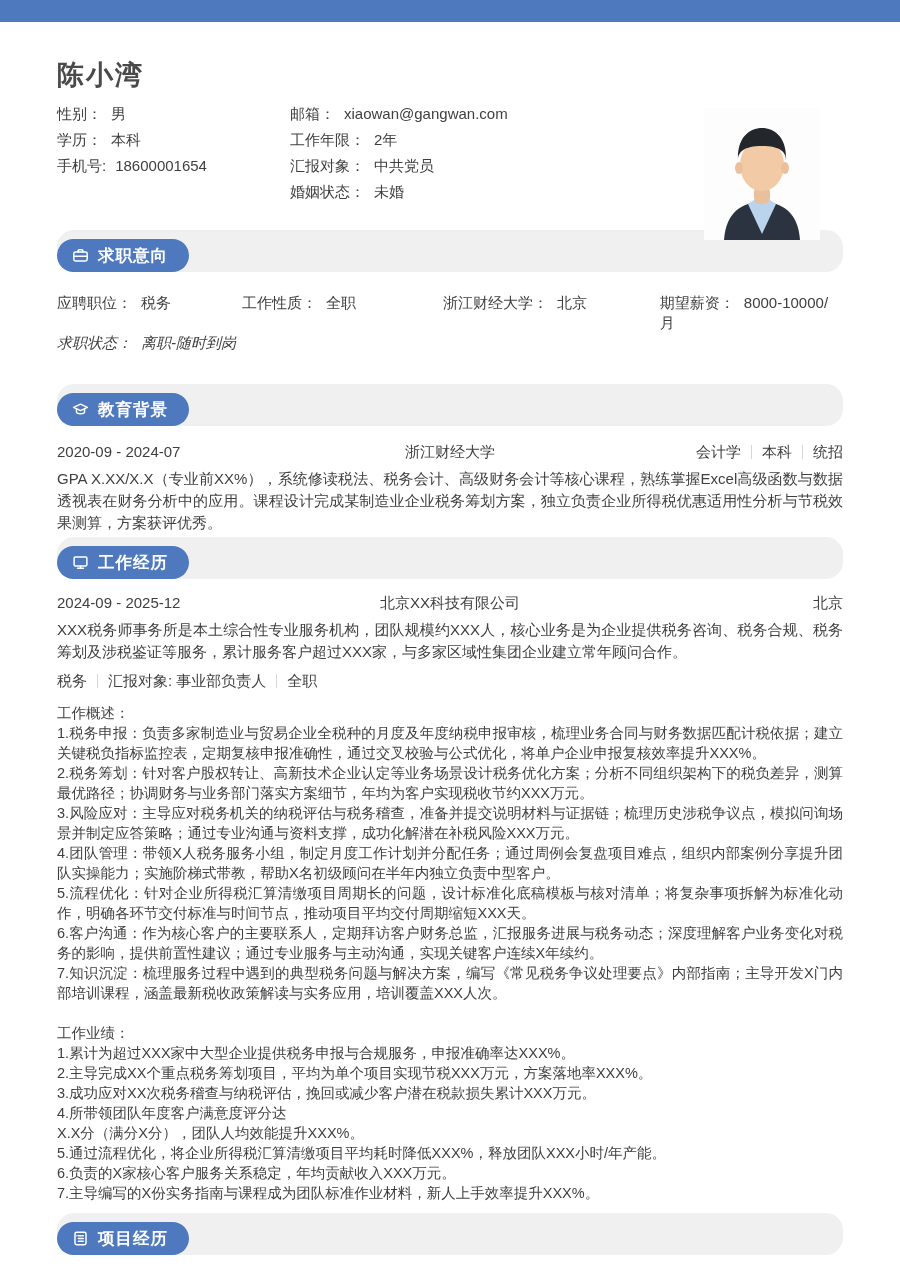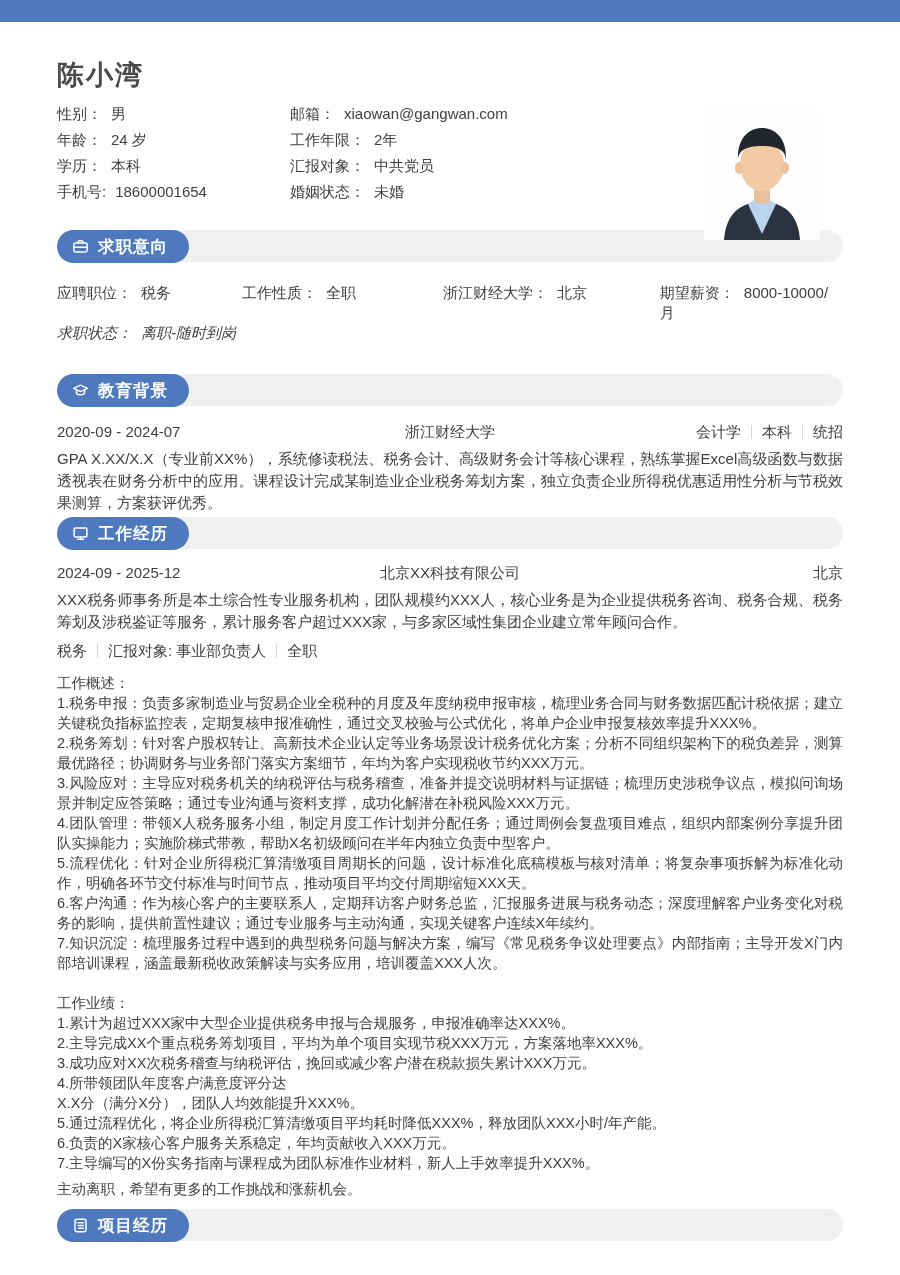--- a/index.html
+++ b/index.html
@@ -19,21 +19,21 @@
   .topbar{height:22px;background:var(--accent);}
   .content{position:relative;padding:0 57px;}
   .name{margin-top:38px;line-height:30px;font-size:27px;font-weight:bold;color:var(--name);letter-spacing:2px;}
   .info-grid{margin-top:14px;display:flex;}
   .info-col{display:flex;flex-direction:column;gap:6px;}
   .info-col.left{width:233px;}
   .info-row{line-height:20px;}
   .lbl{color:var(--text);}
   .val{margin-left:9px;}
   .photo{position:absolute;left:704px;top:48px;width:116px;height:132px;overflow:hidden;}
-  .band{margin-top:28px;height:32px;border-radius:17px;background:var(--band-bg);display:flex;align-items:flex-start;}
+  .band{margin-top:28px;height:42px;border-radius:17px;background:var(--band-bg);display:flex;align-items:flex-end;}
   .pill{height:33px;border-radius:17px;background:var(--accent);color:#fff;display:inline-flex;align-items:center;gap:9px;padding:0 21px 0 15px;font-size:16.5px;font-weight:bold;letter-spacing:1px;white-space:nowrap;}
   .pill .icon{display:inline-flex;width:17px;height:17px;}
   .pill svg{width:17px;height:17px;}
   .intent-row{margin-top:21px;display:flex;line-height:20px;}
   .intent-item.w1{width:201px;}
   .intent-item.w2{width:185px;}
   .intent-item.w3{width:217px;}
   .intent-row2{line-height:20px;font-style:italic;}
   .tri-row{margin-top:14px;display:flex;align-items:flex-start;line-height:20px;}
   .tri-row.ed{margin-top:16px;}
@@ -68,21 +68,20 @@
       <ellipse cx="58" cy="57" rx="22" ry="26" fill="#f2cba6"></ellipse>
       <path d="M34 52 C33 30 45 20 58 20 C71 20 83 30 82 52 C82 44 76 38 58 38 C40 38 34 44 34 52 Z" fill="#23272c"></path>
       <ellipse cx="35" cy="60" rx="4" ry="6" fill="#eac09c"></ellipse>
       <ellipse cx="81" cy="60" rx="4" ry="6" fill="#eac09c"></ellipse>
     </svg>
   </div>
 
   <div class="info-grid">
     <div class="info-col left">
       <div class="info-row"><span class="lbl">性别：</span><span class="val">男</span></div>
-      <div class="info-row"><span class="lbl">年龄：</span><span class="val">24 岁</span></div>
       <div class="info-row"><span class="lbl">学历：</span><span class="val">本科</span></div>
       <div class="info-row"><span class="lbl">手机号:</span><span class="val">18600001654</span></div>
     </div>
     <div class="info-col right">
       <div class="info-row"><span class="lbl">邮箱：</span><span class="val">xiaowan@gangwan.com</span></div>
       <div class="info-row"><span class="lbl">工作年限：</span><span class="val">2年</span></div>
       <div class="info-row"><span class="lbl">汇报对象：</span><span class="val">中共党员</span></div>
       <div class="info-row"><span class="lbl">婚姻状态：</span><span class="val">未婚</span></div>
     </div>
   </div>
@@ -169,21 +168,20 @@
 
 工作业绩：
 1.累计为超过XXX家中大型企业提供税务申报与合规服务，申报准确率达XXX%。
 2.主导完成XX个重点税务筹划项目，平均为单个项目实现节税XXX万元，方案落地率XXX%。
 3.成功应对XX次税务稽查与纳税评估，挽回或减少客户潜在税款损失累计XXX万元。
 4.所带领团队年度客户满意度评分达
 X.X分（满分X分），团队人均效能提升XXX%。
 5.通过流程优化，将企业所得税汇算清缴项目平均耗时降低XXX%，释放团队XXX小时/年产能。
 6.负责的X家核心客户服务关系稳定，年均贡献收入XXX万元。
 7.主导编写的X份实务指南与课程成为团队标准作业材料，新人上手效率提升XXX%。</div>
-  <div class="para resign">主动离职，希望有更多的工作挑战和涨薪机会。</div>
 
   <div class="band projects">
     <div class="pill">
       <span class="icon">
         <svg viewBox="0 0 16 16" fill="none" stroke="#ffffff" stroke-width="1.4" stroke-linecap="round" stroke-linejoin="round">
           <rect x="2.8" y="2.2" width="10.4" height="11.6" rx="1.6"></rect>
           <path d="M6 5.4h4.6"></path>
           <path d="M6 8h4.6"></path>
           <path d="M6 10.6h4.6"></path>
           <path d="M4.6 5.4h.01"></path>

